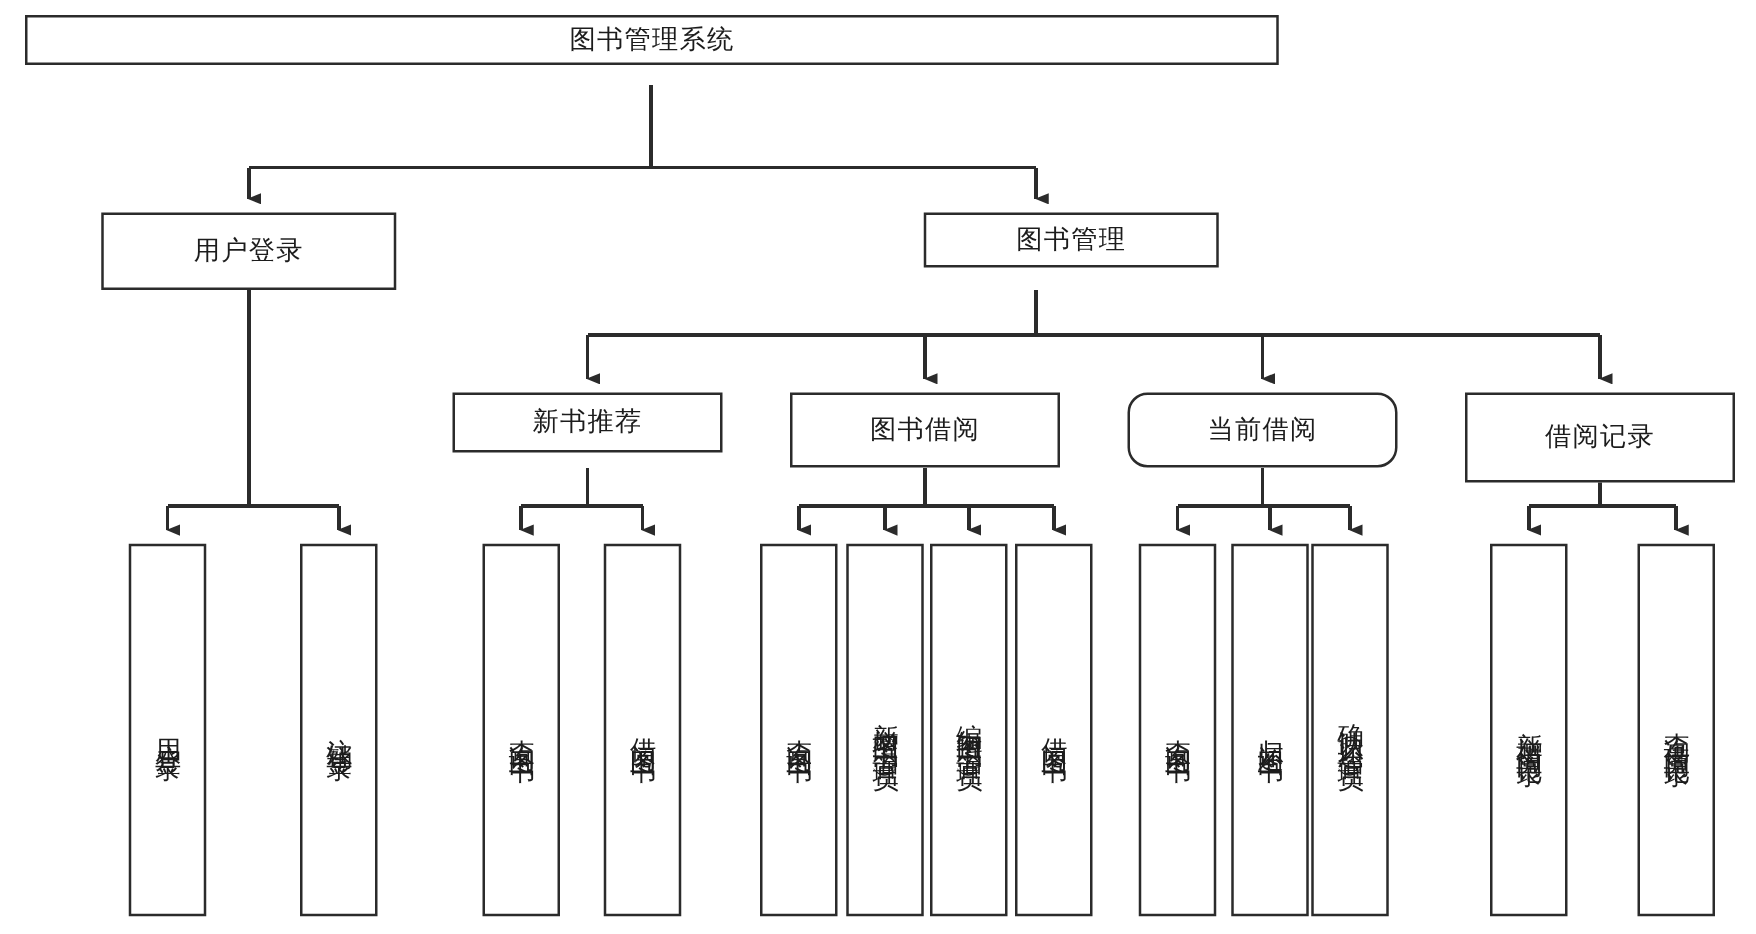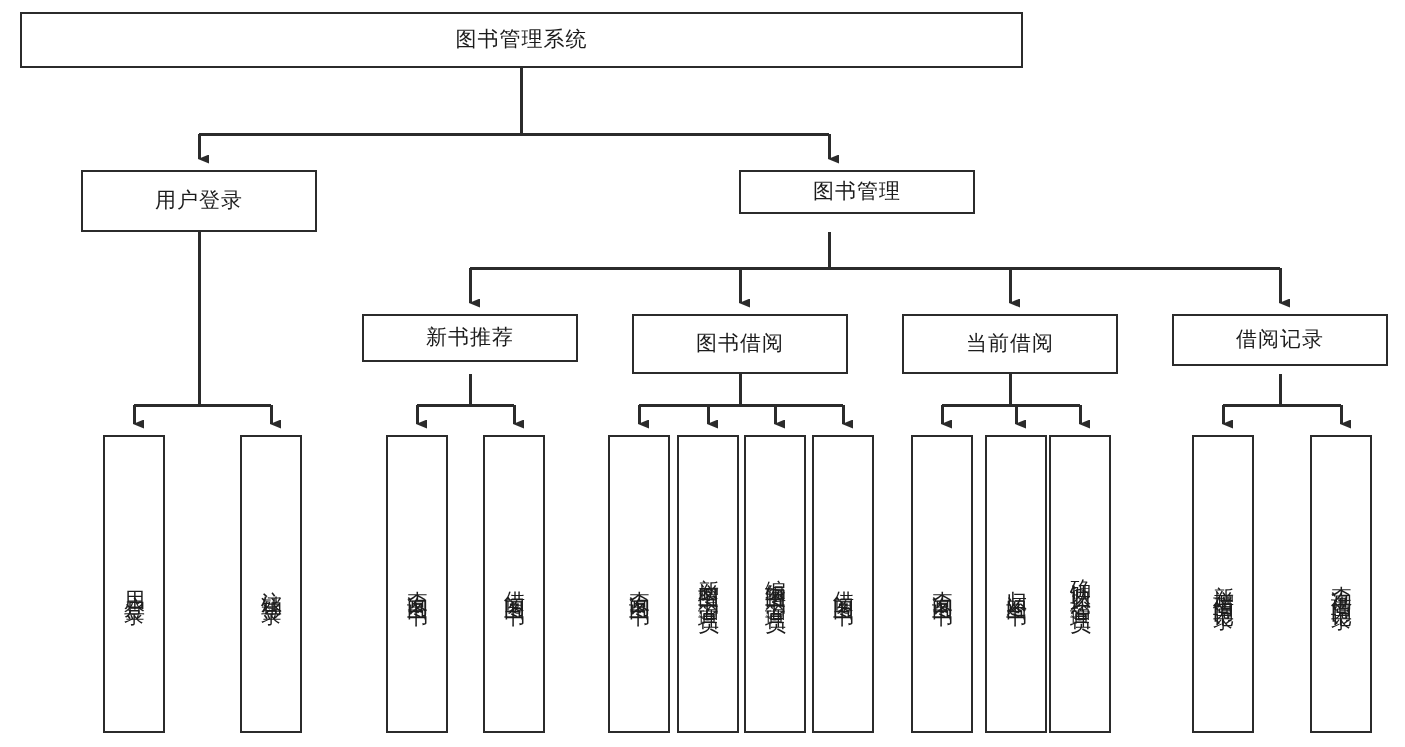--- a/index.html
+++ b/index.html
@@ -108,39 +108,39 @@
         <line x1="1016" y1="405" x2="1016" y2="424" stroke="#2b2b2b" stroke-width="3" shape-rendering="crispEdges" marker-end="url(#arrowhead)"></line>
         <line x1="1080" y1="405" x2="1080" y2="424" stroke="#2b2b2b" stroke-width="3" shape-rendering="crispEdges" marker-end="url(#arrowhead)"></line>
         <line x1="1280" y1="374" x2="1280" y2="405" stroke="#2b2b2b" stroke-width="3" shape-rendering="crispEdges"></line>
         <line x1="1223" y1="405" x2="1341" y2="405" stroke="#2b2b2b" stroke-width="3" shape-rendering="crispEdges"></line>
         <line x1="1223" y1="405" x2="1223" y2="424" stroke="#2b2b2b" stroke-width="3" shape-rendering="crispEdges" marker-end="url(#arrowhead)"></line>
         <line x1="1341" y1="405" x2="1341" y2="424" stroke="#2b2b2b" stroke-width="3" shape-rendering="crispEdges" marker-end="url(#arrowhead)"></line>
       </g>
   </svg>
 
   <div id="nodes-layer">
-      <div class="node horizontal" style="left: 20px; top: 12px; width: 1003px; height: 56px; border-color: rgb(43, 43, 43); background: rgb(255, 255, 255); color: rgb(28, 28, 28);">
+      <div class="node horizontal" style="left: 20px; top: 12px; width: 1003px; height: 40px; border-color: rgb(43, 43, 43); background: rgb(255, 255, 255); color: rgb(28, 28, 28);">
         <span class="node-label">图书管理系统</span>
       </div>
       <div class="node horizontal" style="left: 81px; top: 170px; width: 236px; height: 62px; border-color: rgb(43, 43, 43); background: rgb(255, 255, 255); color: rgb(28, 28, 28);">
         <span class="node-label">用户登录</span>
       </div>
       <div class="node horizontal" style="left: 739px; top: 170px; width: 236px; height: 44px; border-color: rgb(43, 43, 43); background: rgb(255, 255, 255); color: rgb(28, 28, 28);">
         <span class="node-label">图书管理</span>
       </div>
       <div class="node horizontal" style="left: 362px; top: 314px; width: 216px; height: 48px; border-color: rgb(43, 43, 43); background: rgb(255, 255, 255); color: rgb(28, 28, 28);">
         <span class="node-label">新书推荐</span>
       </div>
       <div class="node horizontal" style="left: 632px; top: 314px; width: 216px; height: 60px; border-color: rgb(43, 43, 43); background: rgb(255, 255, 255); color: rgb(28, 28, 28); align-items: center;">
         <span class="node-label">图书借阅</span>
       </div>
-      <div class="node horizontal" style="left: 902px; top: 314px; width: 216px; height: 60px; border-color: rgb(43, 43, 43); background: rgb(255, 255, 255); color: rgb(28, 28, 28);">
+      <div class="node horizontal" style="left: 902px; top: 314px; width: 216px; height: 60px; border-color: rgb(43, 43, 43); background: rgb(255, 255, 255); color: rgb(28, 28, 28); border-radius: 16px;">
         <span class="node-label">当前借阅</span>
       </div>
-      <div class="node horizontal" style="left: 1172px; top: 314px; width: 216px; height: 52px; border-color: rgb(43, 43, 43); background: rgb(255, 255, 255); color: rgb(28, 28, 28);">
+      <div class="node horizontal" style="left: 1172px; top: 314px; width: 216px; height: 72px; border-color: rgb(43, 43, 43); background: rgb(255, 255, 255); color: rgb(28, 28, 28);">
         <span class="node-label">借阅记录</span>
       </div>
       <div class="node vertical" style="left: 103px; top: 435px; width: 62px; height: 298px; border-color: rgb(43, 43, 43); background: rgb(255, 255, 255); color: rgb(28, 28, 28);">
         <span class="node-label">用户登录</span>
       </div>
       <div class="node vertical" style="left: 240px; top: 435px; width: 62px; height: 298px; border-color: rgb(43, 43, 43); background: rgb(255, 255, 255); color: rgb(28, 28, 28);">
         <span class="node-label">注销登录</span>
       </div>
       <div class="node vertical" style="left: 386px; top: 435px; width: 62px; height: 298px; border-color: rgb(43, 43, 43); background: rgb(255, 255, 255); color: rgb(28, 28, 28);">
         <span class="node-label">查询图书</span>

